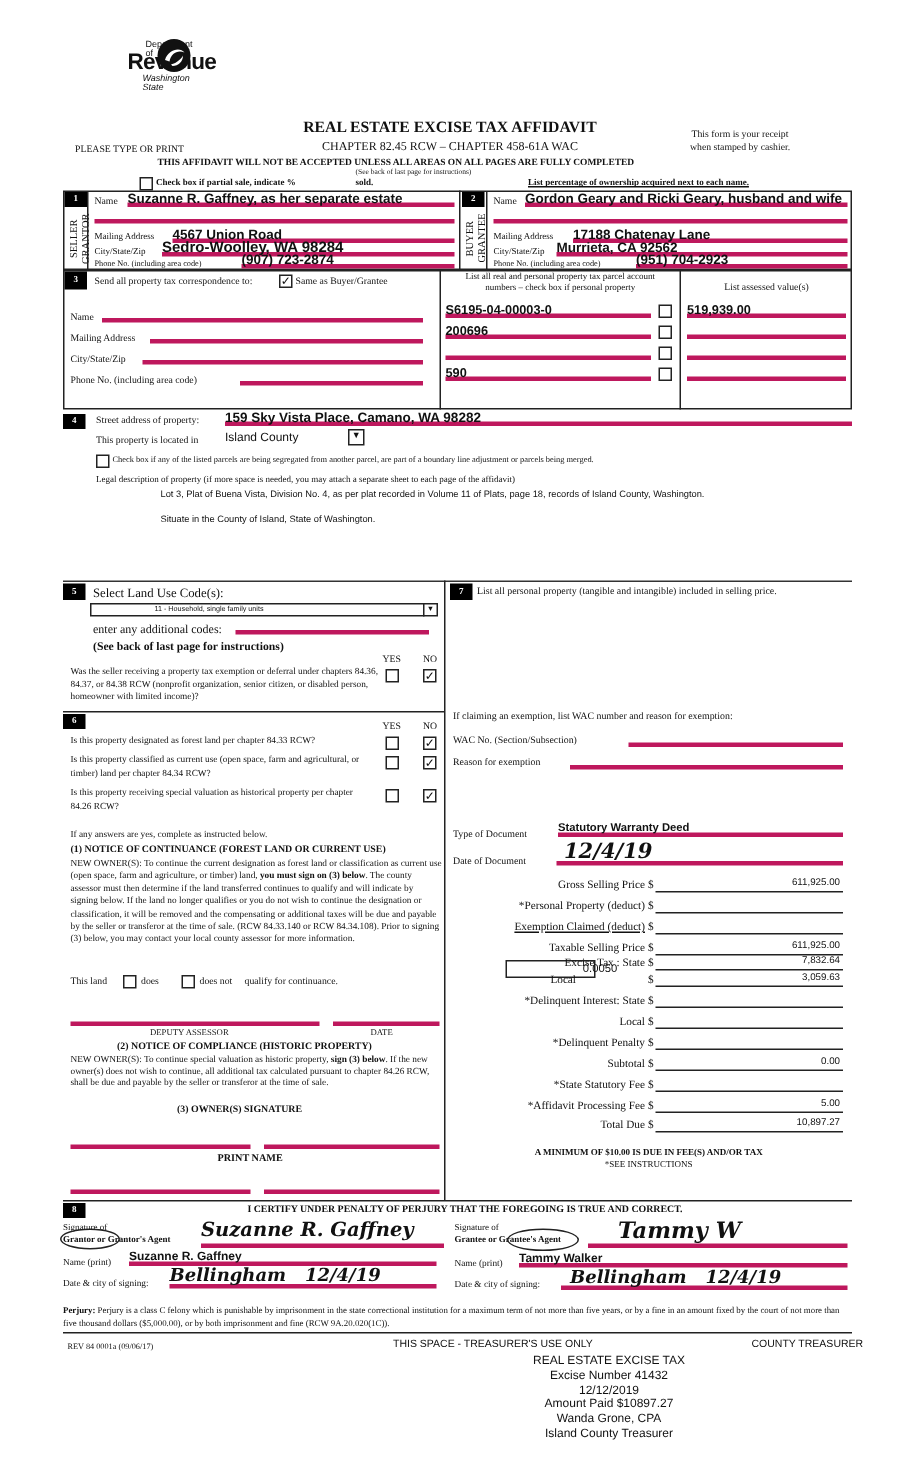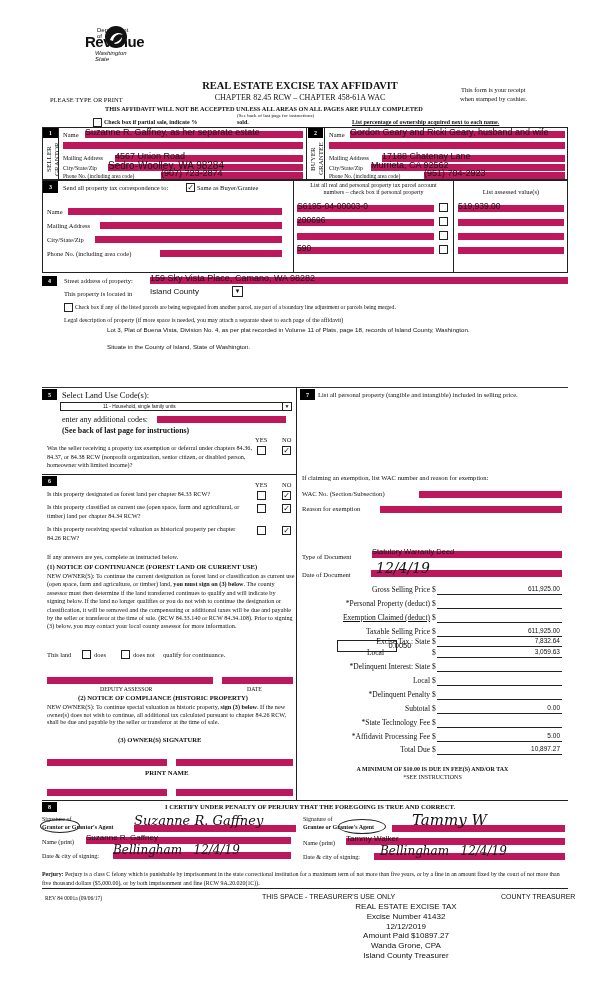--- a/index.html
+++ b/index.html
@@ -2,21 +2,21 @@
 <html><head>
 <meta charset="utf-8">
 <style>
   * { box-sizing: border-box; margin: 0; padding: 0; }
   html, body { width: 600px; height: 988px; background: #fff; overflow: hidden; }
   body { position: relative; font-family: "Liberation Serif", serif; color: #111; font-size: 7px; }
   .abs { position: absolute; }
   .sans { font-family: Liberation Sans, sans-serif; margin-left: 41px; }
   .hand { font-family: "DejaVu Serif", serif; font-style: italic; }
   .badge { position: absolute; background: #000; color: #fff; font-size: 6px; font-weight: bold; display: flex; align-items: center; justify-content: center; }
-  .line { border-bottom: 7px solid #be185d; }
+  .line { border-bottom: 3px solid #be185d; font-weight: bold; }
   .val { font-family: "Liberation Sans", sans-serif; font-size: 10px; color: #111; white-space: nowrap; }
   .cb { position: absolute; width: 9px; height: 9px; border: 1px solid #222; background: #fff; font-size: 8px; line-height: 7px; text-align: center; font-family: "DejaVu Sans", sans-serif; }
   .lbl { white-space: nowrap; }
   .vert { position: absolute; writing-mode: vertical-rl; transform: rotate(180deg); font-size: 7px; text-align: center; line-height: 8px; }
   .money-label { position: absolute; width: 130px; text-align: right; font-size: 7.5px; white-space: nowrap; }
   .money-line { position: absolute; height: 11px; border-bottom: 1px solid #222; font-family: "Liberation Sans", sans-serif; font-size: 6.5px; text-align: right; padding-right: 2px; line-height: 10px; }
   .dollar { position: absolute; font-size: 7.5px; }
   .box { position: absolute; border: 1px solid #222; }
 </style>
 </head>
@@ -241,21 +241,21 @@
        <div class="money-line" style="left:437px;top:661px;width:125px;"></div>
     <div class="money-label" style="left:300px;top:676px;">Local</div>
        <span class="dollar" style="left:432px;top:676px;">$</span>
        <div class="money-line" style="left:437px;top:675px;width:125px;"></div>
     <div class="money-label" style="left:300px;top:690px;">*Delinquent Penalty</div>
        <span class="dollar" style="left:432px;top:690px;">$</span>
        <div class="money-line" style="left:437px;top:689px;width:125px;"></div>
     <div class="money-label" style="left:300px;top:704px;">Subtotal</div>
        <span class="dollar" style="left:432px;top:704px;">$</span>
        <div class="money-line" style="left:437px;top:703px;width:125px;">0.00</div>
-    <div class="money-label" style="left:300px;top:718px;">*State Technology Fee</div>
+    <div class="money-label" style="left:300px;top:718px;">*State Statutory Fee</div>
        <span class="dollar" style="left:432px;top:718px;">$</span>
        <div class="money-line" style="left:437px;top:717px;width:125px;"></div>
     <div class="money-label" style="left:300px;top:732px;">*Affidavit Processing Fee</div>
        <span class="dollar" style="left:432px;top:732px;">$</span>
        <div class="money-line" style="left:437px;top:731px;width:125px;">5.00</div>
     <div class="money-label" style="left:300px;top:745px;">Total Due</div>
        <span class="dollar" style="left:432px;top:745px;">$</span>
        <div class="money-line" style="left:437px;top:744px;width:125px;">10,897.27</div>
   </div>
 

